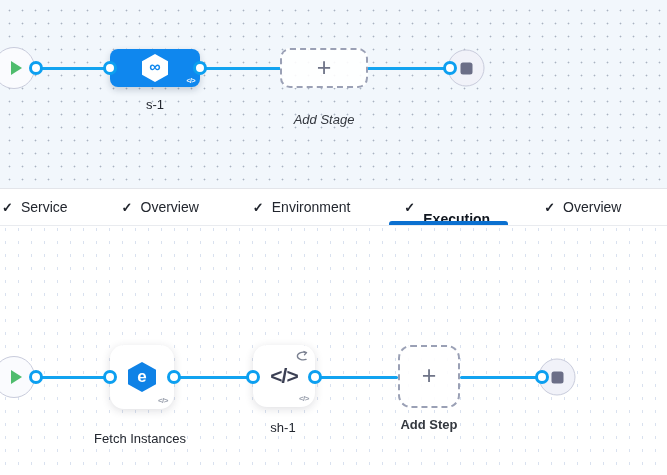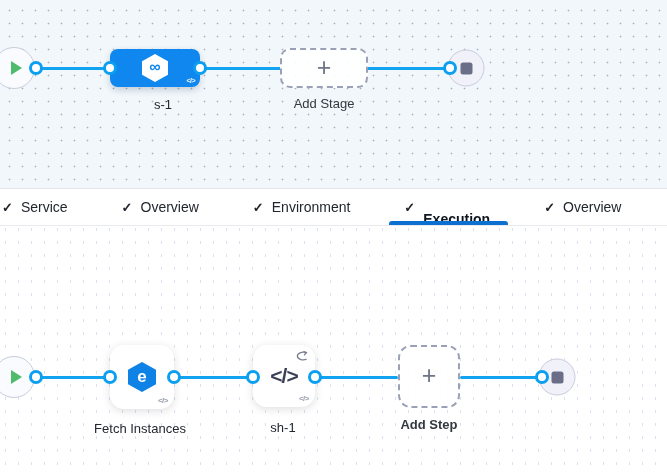--- a/index.html
+++ b/index.html
@@ -120,26 +120,26 @@
   <span class="port" style="left:110px;top:68px;"></span>
   <span class="port" style="left:200px;top:68px;"></span>
   <span class="port" style="left:450px;top:68px;"></span>
 
   <div class="stage-node">
     <span class="hex-white">
       <span>∞</span>
     </span>
     <span class="corner-code">&lt;/&gt;</span>
   </div>
-  <div class="node-label" style="left:155px;top:97px;margin-left:8px;">s-1</div>
+  <div class="node-label" style="left:155px;top:97px;">s-1</div>
 
   <div class="dashed-box" style="left:280px;top:48px;width:88px;height:40px;">
     <span class="plus">+</span>
   </div>
-  <div class="node-label" style="left:324px;top:96px;color:#34383f;">Add Stage</div>
+  <div class="node-label" style="left:324px;top:112px;color:#34383f;font-style:italic;">Add Stage</div>
 
   <div class="terminal end" style="left:466px;top:68px;">
     <span class="stop-square"></span>
   </div>
 </div>
 
 <div class="tabbar">
   <div class="tab">
     <span class="check">✓</span>
     <span class="tab-label">Service</span>
@@ -178,21 +178,21 @@
   <span class="port" style="left:253px;top:151px;"></span>
   <span class="port" style="left:315px;top:151px;"></span>
   <span class="port" style="left:542px;top:151px;"></span>
 
   <div class="step-node" style="left:110px;top:119px;width:64px;height:64px;">
     <span class="hex-blue">
       <span>e</span>
     </span>
     <span class="corner-code">&lt;/&gt;</span>
   </div>
-  <div class="node-label" style="left:140px;top:195px;text-align:right;">Fetch Instances</div>
+  <div class="node-label" style="left:140px;top:205px;text-align:right;">Fetch Instances</div>
 
   <div class="step-node" style="left:253px;top:119px;width:62px;height:62px;">
     <span class="loop-icon">
       <svg width="15" height="12" viewBox="0 0 16 12">
         <path d="M12.6 2.3 A 6.4 4.1 0 1 0 12.9 9.7" fill="none" stroke="#7b8191" stroke-width="1.4" stroke-linecap="round"></path>
         <path d="M10.6 1.2 L13.4 2.4 L11.2 4.6" fill="none" stroke="#7b8191" stroke-width="1.4" stroke-linejoin="round" stroke-linecap="round"></path>
       </svg>
     </span>
     <span class="code-glyph">&lt;/&gt;</span>
     <span class="corner-code">&lt;/&gt;</span>

